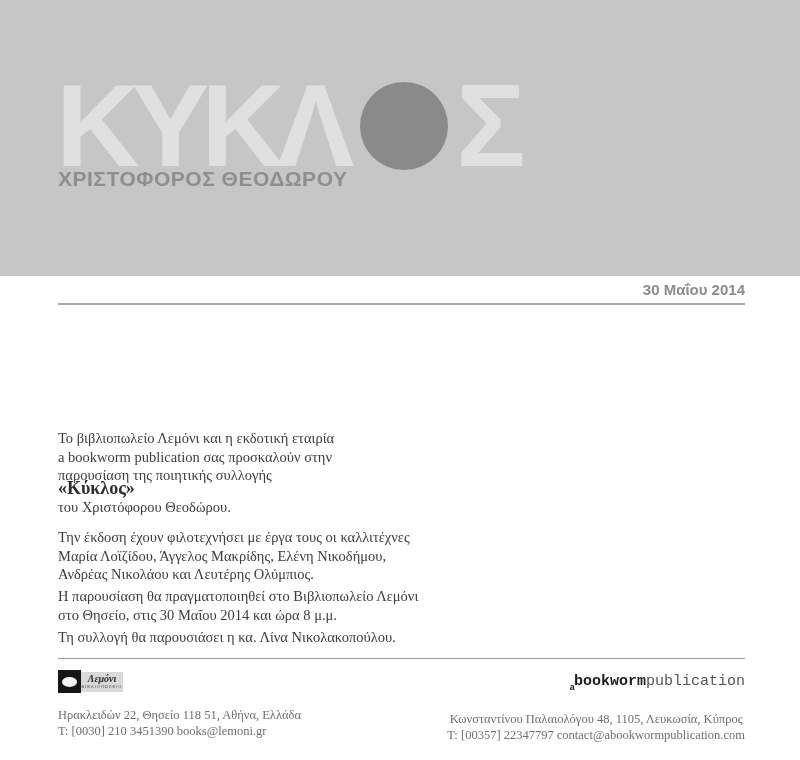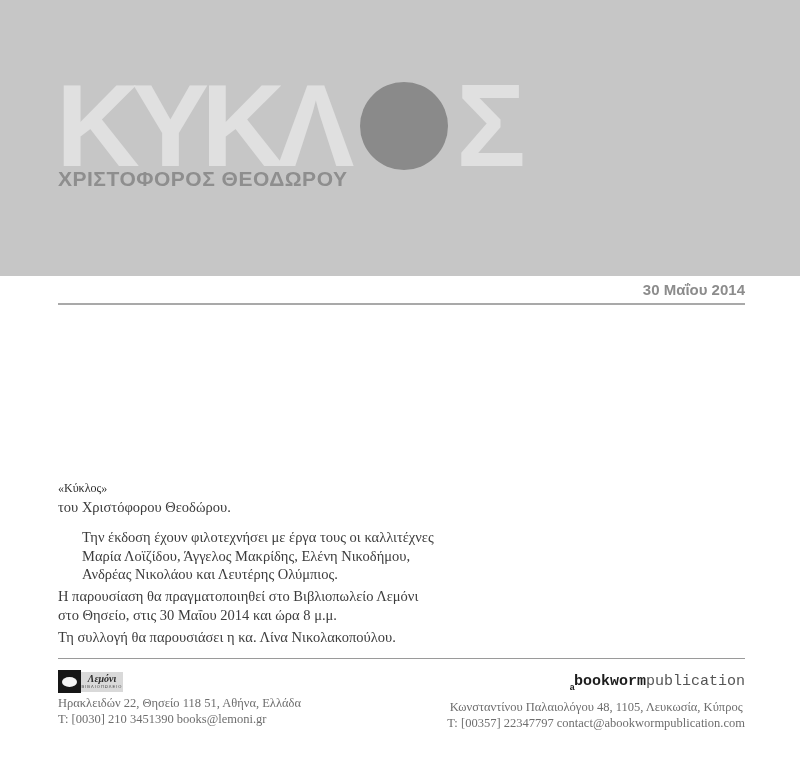--- a/index.html
+++ b/index.html
@@ -61,26 +61,26 @@
   
   .body-text {
     position:absolute; left:58px;
     font-size:14.5px; line-height:18.6px;
     color:#3c3c3c;
     white-space:nowrap;
   }
   .intro    { top:429px; }
   .booktitle {
     position:absolute; left:58px; top:478px;
-    font-size:12px; line-height:20px;
-    font-weight:normal; color:#2e2e2e;
+    font-size:18px; line-height:20px;
+    font-weight:bold; color:#2e2e2e;
     white-space:nowrap;
   }
   .author    { top:498px; }
-  .artists   { top:528px;margin-left:24px; }
+  .artists   { top:528px; }
   .event     { top:587px; }
   .presenter { top:628px; }
 
   
   .footer-rule {
     position:absolute; left:58px; right:55px; top:658px;
     height:1px; background:#9a9a9a;
   }
   .lemoni-logo {
     position:absolute; left:58px; top:670px;
@@ -108,20 +108,21 @@
   .lemoni-sub {
     font-family:"Liberation Sans", sans-serif;
     font-size:4px; line-height:4px; letter-spacing:1px;
     color:#444; display:block;
   }
   .footer-text {
     position:absolute;
     font-size:12.5px; line-height:15.5px;
     color:#6e6e6e;
     white-space:nowrap;
+    margin-top:12px;
   }
   .footer-left  { left:58px; top:696px; text-align:left; }
   .footer-right { right:55px; top:700px; text-align:center; }
   .bookworm-logo {
     position:absolute; right:55px; top:674px;
     font-family:Liberation Mono, monospace;
     font-size:15px; line-height:16px;
     color:#222; white-space:nowrap;
   }
   .bw-a {
@@ -142,20 +143,25 @@
     <div class="title-row">
       <span class="title-part">ΚΥΚΛ</span>
       <span class="title-circle"></span>
       <span class="title-part">Σ</span>
     </div>
     <div class="subtitle">ΧΡΙΣΤΟΦΟΡΟΣ ΘΕΟΔΩΡΟΥ</div>
     <div class="banner-date">30 Μαΐου 2014</div>
     <div class="banner-rule"></div>
   </div>
 
+  <div class="body-text intro">
+    <div>Το βιβλιοπωλείο Λεμόνι και η εκδοτική εταιρία</div>
+    <div>a bookworm publication σας προσκαλούν στην</div>
+    <div>παρουσίαση της ποιητικής συλλογής</div>
+  </div>
 
   <div class="booktitle">«Κύκλος»</div>
 
   <div class="body-text author">του Χριστόφορου Θεοδώρου.</div>
 
   <div class="body-text artists">
     <div>Την έκδοση έχουν φιλοτεχνήσει με έργα τους οι καλλιτέχνες</div>
     <div>Μαρία Λοϊζίδου, Άγγελος Μακρίδης, Ελένη Νικοδήμου,</div>
     <div>Ανδρέας Νικολάου και Λευτέρης Ολύμπιος.</div>
   </div>

